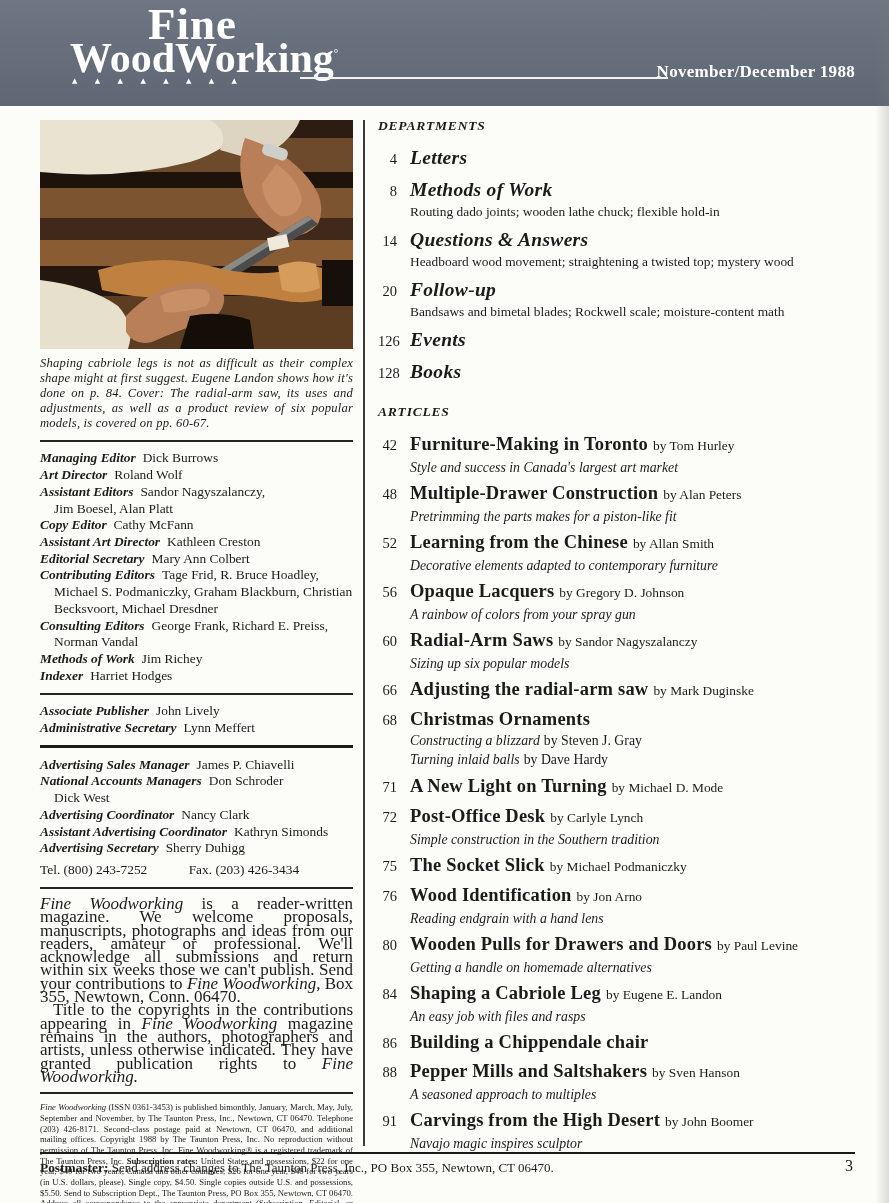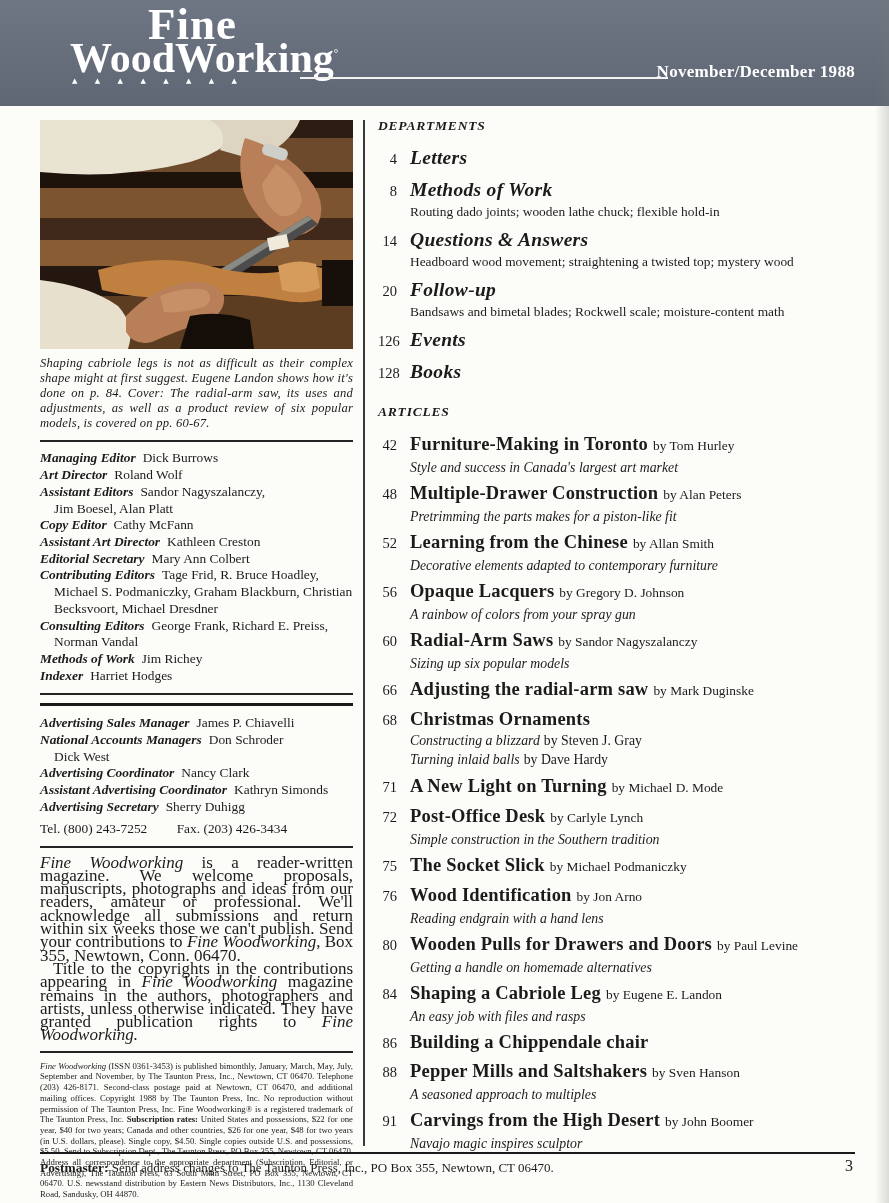--- a/index.html
+++ b/index.html
@@ -52,21 +52,21 @@
     text-align:justify; letter-spacing:0.2px;
   }
   .rule  { border:none; border-top:2px solid #242424; margin:9px 0 8px 0; }
   .rule-thick { border:none; border-top:3px solid #1a1a1a; margin:8px 0 9px 0; }
 
   .roles-list { font-size:13.4px; line-height:16.7px; }
   .role-line { padding-left:14px; text-indent:-14px; }
   .role-name { font-weight:bold; font-style:italic; margin-right:7px; }
   .role-people { white-space:pre-line; }
   .phone-line { font-size:13.4px; margin-top:5px; }
-  .phone-line .fax { margin-left:26px; }
+  .phone-line .fax { margin-left:38px; }
 
   .reader-block { font-size:17px; line-height:13.3px; text-align:justify; }
   .reader-block .p2 { text-indent:13px; }
 
   .fine-print { font-size:8.7px; line-height:10.7px; text-align:justify; }
 
   
   .toc-heading {
     font-weight:bold; font-style:italic; font-size:13.5px; letter-spacing:0.8px;
     margin:0 0 13px 0;
@@ -176,20 +176,24 @@
         <div class="role-line"><span class="role-name">Contributing Editors</span><span class="role-people">Tage Frid, R. Bruce Hoadley,
 Michael S. Podmaniczky, Graham Blackburn, Christian
 Becksvoort, Michael Dresdner</span></div>
         <div class="role-line"><span class="role-name">Consulting Editors</span><span class="role-people">George Frank, Richard E. Preiss,
 Norman Vandal</span></div>
         <div class="role-line"><span class="role-name">Methods of Work</span><span class="role-people">Jim Richey</span></div>
         <div class="role-line"><span class="role-name">Indexer</span><span class="role-people">Harriet Hodges</span></div>
       </div>
 
     <hr class="rule">
+    <div class="roles-list" id="publisher-list">
+        <div class="role-line"><span class="role-name">Associate Publisher</span><span class="role-people">John Lively</span></div>
+        <div class="role-line"><span class="role-name">Administrative Secretary</span><span class="role-people">Lynn Meffert</span></div>
+      </div>
 
     <hr class="rule-thick">
     <div class="roles-list" id="advertising-list">
         <div class="role-line"><span class="role-name">Advertising Sales Manager</span><span class="role-people">James P. Chiavelli</span></div>
         <div class="role-line"><span class="role-name">National Accounts Managers</span><span class="role-people">Don Schroder
 Dick West</span></div>
         <div class="role-line"><span class="role-name">Advertising Coordinator</span><span class="role-people">Nancy Clark</span></div>
         <div class="role-line"><span class="role-name">Assistant Advertising Coordinator</span><span class="role-people">Kathryn Simonds</span></div>
         <div class="role-line"><span class="role-name">Advertising Secretary</span><span class="role-people">Sherry Duhigg</span></div>
       </div>

